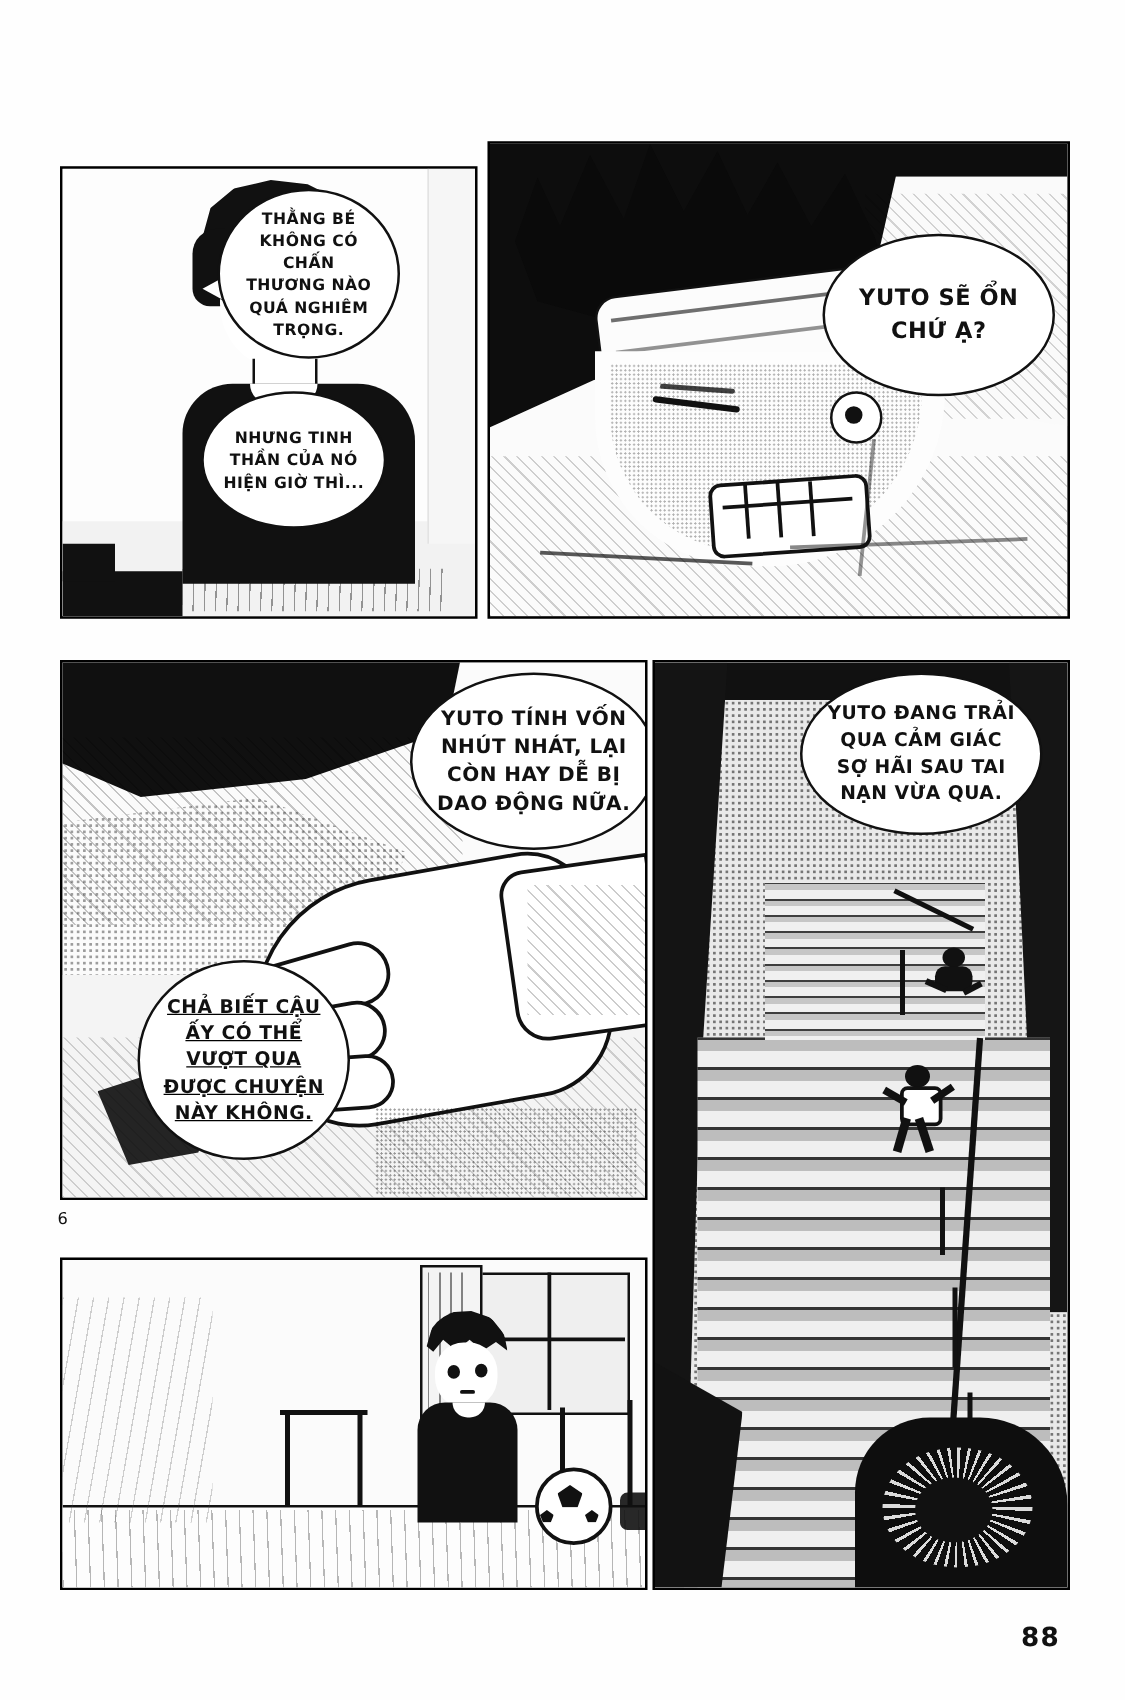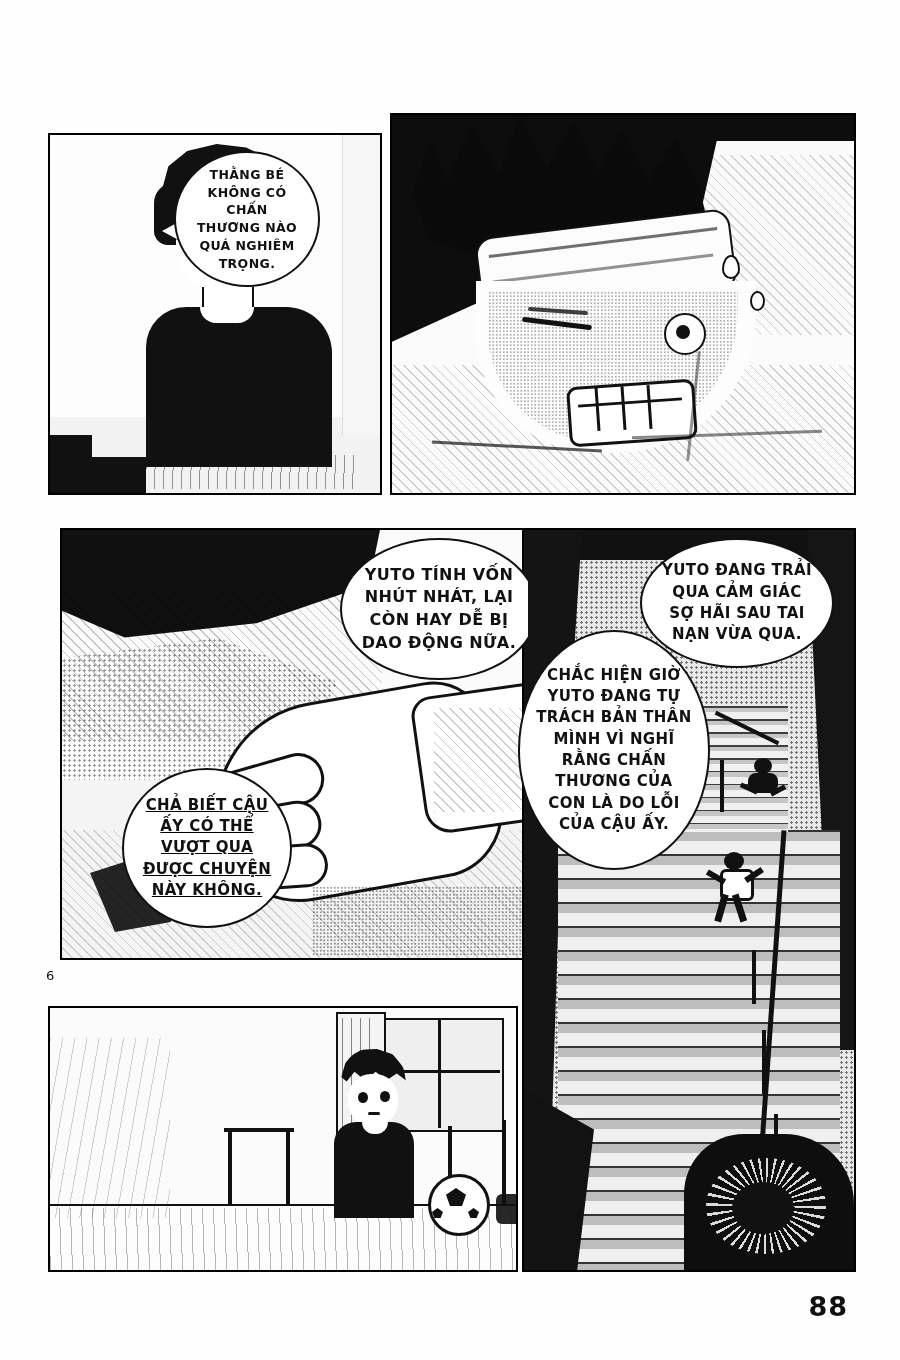--- a/index.html
+++ b/index.html
@@ -92,21 +92,21 @@
     width: 0; height: 0;
     z-index: 5;
   }
 
   
   .page-number {
     position: absolute;
     right: 52px;
     bottom: 38px;
     font-family: "DejaVu Sans", sans-serif;
-    font-size: 27px;
+    font-size: 21px;
     font-weight: 700;
     color: #111;
     letter-spacing: 1px;
   }
   .panel-index {
     position: absolute;
     font-family: "DejaVu Sans", sans-serif;
     font-size: 13px;
     color: #111;
   }
@@ -159,20 +159,25 @@
     <div class="balloon" style="left:124px; top:16px; width:146px; height:136px;">
       <span class="txt" style="font-size:12.5px;">THẰNG BÉ
 KHÔNG CÓ
 CHẤN
 THƯƠNG NÀO
 QUÁ NGHIÊM
 TRỌNG.</span>
     </div>
     <div class="tail" style="left:112px;top:84px;border-top:12px solid transparent;border-bottom:12px solid transparent;border-right:22px solid #fff;filter:drop-shadow(-1px 0 0 #111);"></div>
 
+    <div class="balloon" style="left:111px; top:178px; width:148px; height:110px;">
+      <span class="txt" style="font-size:12.5px;">NHƯNG TINH
+THẦN CỦA NÓ
+HIỆN GIỜ THÌ...</span>
+    </div>
   </div>
 
   <div class="panel" style="left:390px; top:113px; width:462px; height:378px;">
     <div class="art">
 
       <div class="ink" style="left:0;top:0;width:462px;height:378px;background:#0d0d0d;"></div>
 
       <div style="position:absolute;left:0;top:168px;width:462px;height:210px;background:#fbfbfb;
                   clip-path:polygon(0% 28%,18% 10%,42% 2%,70% 8%,100% 0%,100% 100%,0% 100%);"></div>
       <div class="tone-diag" style="left:0;top:250px;width:462px;height:128px;opacity:.18;"></div>
@@ -207,23 +212,27 @@
       <div class="ink" style="left:256px;top:270px;width:3px;height:44px;transform:rotate(-4deg);"></div>
 
       <div style="position:absolute;left:330px;top:140px;width:14px;height:20px;background:#fff;border:2px solid #111;border-radius:50% 50% 50% 50%/60% 60% 40% 40%;"></div>
       <div style="position:absolute;left:358px;top:176px;width:11px;height:16px;background:#fff;border:2px solid #111;border-radius:50%;"></div>
 
       <div class="ink" style="left:40px;top:330px;width:170px;height:3px;opacity:.7;transform:rotate(3deg);"></div>
       <div class="ink" style="left:240px;top:318px;width:190px;height:3px;opacity:.5;transform:rotate(-2deg);"></div>
       <div class="ink" style="left:300px;top:236px;width:3px;height:110px;opacity:.45;transform:rotate(6deg);"></div>
     </div>
 
-  </div>
-
-  <div class="panel" style="left:60px; top:528px; width:466px; height:428px;">
+    <div class="balloon" style="left:266px; top:72px; width:186px; height:130px;">
+      <span class="txt" style="font-size:18px;">YUTO SẼ ỔN
+CHỨ Ạ?</span>
+    </div>
+  </div>
+
+  <div class="panel" style="left:48px; top:528px; width:466px; height:428px;">
     <div class="art">
       <div style="position:absolute;inset:0;background:#fbfbfb;"></div>
 
       <div class="ink" style="left:-10px;top:-10px;width:330px;height:120px;background:#101010;
                   clip-path:polygon(0% 0%,100% 0%,96% 54%,62% 86%,22% 98%,0% 72%);"></div>
       <div class="tone-diag" style="left:0;top:60px;width:320px;height:150px;opacity:.22;"></div>
 
       <div class="tone-dots" style="left:0;top:108px;width:300px;height:200px;opacity:.38;
                   clip-path:polygon(0% 10%,52% 0%,92% 22%,74% 74%,26% 96%,0% 70%);"></div>
 
@@ -321,30 +330,20 @@
 
     <div class="balloon" style="left:116px; top:8px; width:194px; height:130px;text-align:center;">
       <span class="txt" style="font-size:15px;">YUTO ĐANG TRẢI
 QUA CẢM GIÁC
 SỢ HÃI SAU TAI
 NẠN VỪA QUA.</span>
     </div>
 
   </div>
 
-  <div class="balloon" style="left:518px; top:630px; width:192px; height:240px;">
-    <span class="txt" style="font-size:15px;">CHẮC HIỆN GIỜ
-YUTO ĐANG TỰ
-TRÁCH BẢN THÂN
-MÌNH VÌ NGHĨ
-RẰNG CHẤN
-THƯƠNG CỦA
-CON LÀ DO LỖI
-CỦA CẬU ẤY.</span>
-  </div>
 
   <div class="panel" style="left:48px; top:1006px; width:466px; height:262px;">
     <div class="art">
       <div style="position:absolute;inset:0;background:#fbfbfb;"></div>
 
       <div class="soft" style="left:330px;top:10px;width:120px;height:110px;background:#efefef;border:2px solid #111;"></div>
       <div class="ink" style="left:388px;top:10px;width:3px;height:110px;"></div>
       <div class="ink" style="left:330px;top:62px;width:120px;height:3px;"></div>
 
       <div class="soft" style="left:286px;top:4px;width:46px;height:132px;background:#f4f4f4;border:2px solid #111;"></div>

